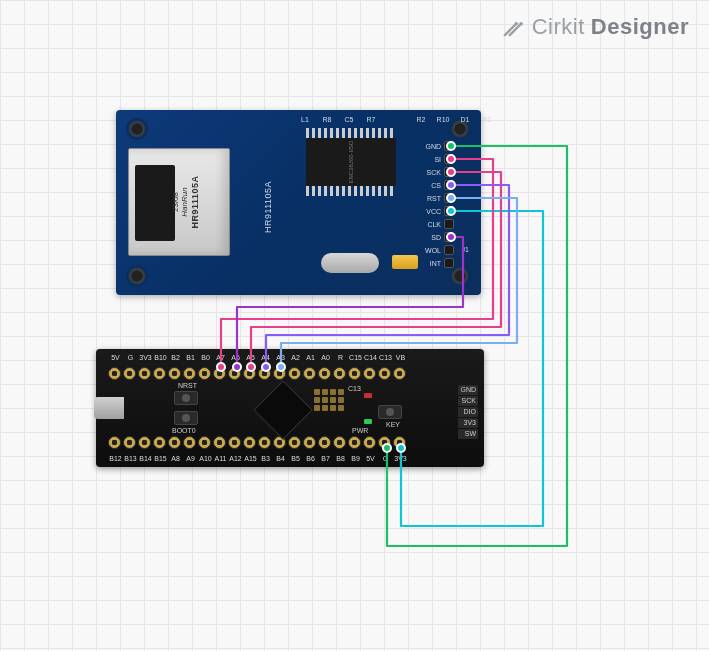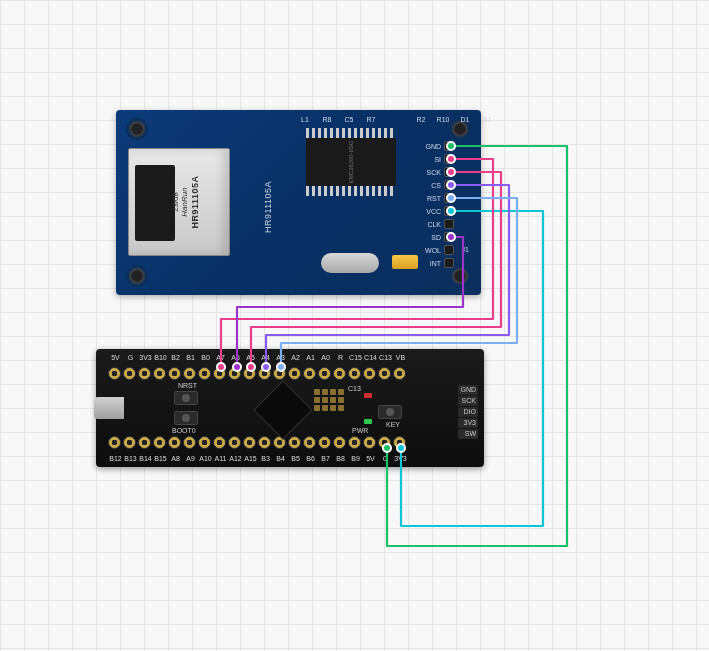--- a/index.html
+++ b/index.html
@@ -325,20 +325,29 @@
   .node {
     stroke: #fff;
     stroke-width: 2;
   }
 </style>
 </head>
 <body>
 
 <div class="canvas">
 
+  <div class="logo">
+    <svg class="logo-icon" viewBox="0 0 32 32">
+      <path d="M6 26 L20 12 M12 26 L26 12" stroke="#9aa0a6" stroke-width="3" stroke-linecap="round" fill="none"></path>
+      <circle cx="20" cy="12" r="2.2" fill="#9aa0a6"></circle>
+      <circle cx="26" cy="12" r="2.2" fill="#9aa0a6"></circle>
+    </svg>
+    <span>Cirkit</span>
+    <span class="designer">Designer</span>
+  </div>
 
   <div class="eth-module">
     <div class="mount-hole mh-tl"></div>
     <div class="mount-hole mh-tr"></div>
     <div class="mount-hole mh-bl"></div>
     <div class="mount-hole mh-br"></div>
 
     <div class="rj45">
       <div class="rj45-slot"></div>
       <div class="rj45-text">HR911105A</div>

